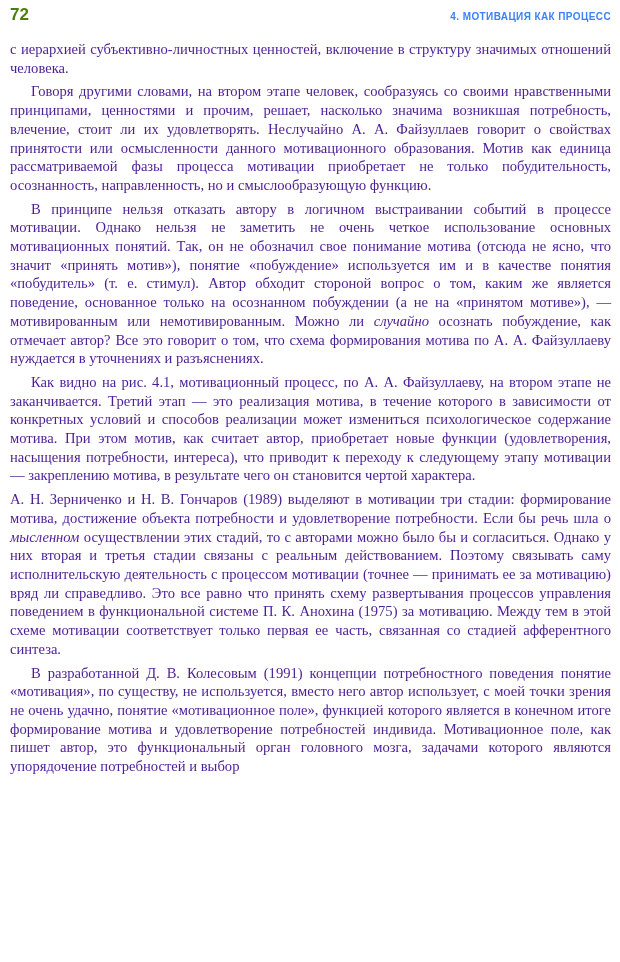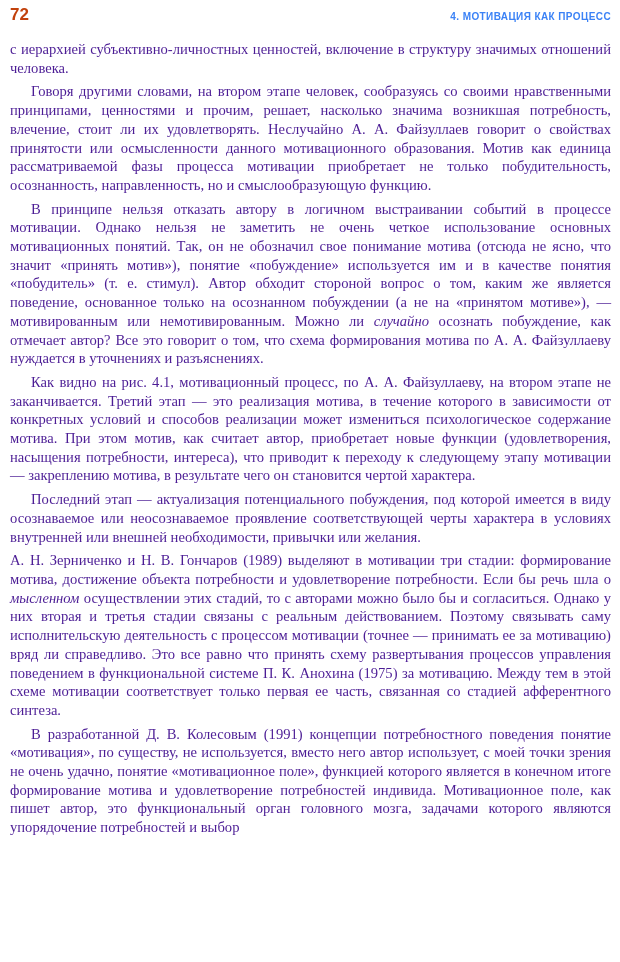--- a/index.html
+++ b/index.html
@@ -24,21 +24,21 @@
   .running-header {
     display: flex;
     justify-content: space-between;
     align-items: baseline;
     font-family: "Liberation Sans", sans-serif;
     font-weight: 700;
     margin-bottom: 15px;
   }
   .page-num {
     font-size: 17px;
-    color: #c2410c;
+    color: #4d7c0f;
   }
   .chapter-title {
     font-size: 10px;
     letter-spacing: 0.4px;
     color: #3b82f6;
   }
   .text-block {
     font-size: 14.6px;
     line-height: 18.7px;
     text-align: justify;
@@ -61,17 +61,16 @@
 <div class="page">
   <header class="running-header">
     <span class="page-num">72</span>
     <span class="chapter-title">4. МОТИВАЦИЯ КАК ПРОЦЕСС</span>
   </header>
   <main class="text-block">
       <p class="para"><span class="">с иерархией субъективно-личностных ценностей, включение в структуру значимых отношений человека.</span></p>
       <p class="para indent"><span class="">Говоря другими словами, на втором этапе человек, сообразуясь со своими нравственными принципами, ценностями и прочим, решает, насколько значима возникшая потребность, влечение, стоит ли их удовлетворять. Неслучайно А. А. Файзуллаев говорит о свойствах принятости или осмысленности данного мотивационного образования. Мотив как единица рассматриваемой фазы процесса мотивации приобретает не только побудительность, осознанность, направленность, но и смыслообразующую функцию.</span></p>
       <p class="para indent"><span class="">В принципе нельзя отказать автору в логичном выстраивании событий в процессе мотивации. Однако нельзя не заметить не очень четкое использование основных мотивационных понятий. Так, он не обозначил свое понимание мотива (отсюда не ясно, что значит «принять мотив»), понятие «побуждение» используется им и в качестве понятия «побудитель» (т. е. стимул). Автор обходит стороной вопрос о том, каким же является поведение, основанное только на осознанном побуждении (а не на «принятом мотиве»), — мотивированным или немотивированным. Можно ли </span><span class="em">случайно</span><span class=""> осознать побуждение, как отмечает автор? Все это говорит о том, что схема формирования мотива по А. А. Файзуллаеву нуждается в уточнениях и разъяснениях.</span></p>
       <p class="para indent"><span class="">Как видно на рис. 4.1, мотивационный процесс, по А. А. Файзуллаеву, на втором этапе не заканчивается. Третий этап — это реализация мотива, в течение которого в зависимости от конкретных условий и способов реализации может измениться психологическое содержание мотива. При этом мотив, как считает автор, приобретает новые функции (удовлетворения, насыщения потребности, интереса), что приводит к переходу к следующему этапу мотивации — закреплению мотива, в результате чего он становится чертой характера.</span></p>
-      <p class="para indent"><span class="">Последний этап — актуализация потенциального побуждения, под которой имеется в виду осознаваемое или неосознаваемое проявление соответствующей черты характера в условиях внутренней или внешней необходимости, привычки или желания.</span></p>
       <p class="para"><span class="">А. Н. Зерниченко и Н. В. Гончаров (1989) выделяют в мотивации три стадии: формирование мотива, достижение объекта потребности и удовлетворение потребности. Если бы речь шла о </span><span class="em">мысленном</span><span class=""> осуществлении этих стадий, то с авторами можно было бы и согласиться. Однако у них вторая и третья стадии связаны с реальным действованием. Поэтому связывать саму исполнительскую деятельность с процессом мотивации (точнее — принимать ее за мотивацию) вряд ли справедливо. Это все равно что принять схему развертывания процессов управления поведением в функциональной системе П. К. Анохина (1975) за мотивацию. Между тем в этой схеме мотивации соответствует только первая ее часть, связанная со стадией афферентного синтеза.</span></p>
       <p class="para indent"><span class="">В разработанной Д. В. Колесовым (1991) концепции потребностного поведения понятие «мотивация», по существу, не используется, вместо него автор использует, с моей точки зрения не очень удачно, понятие «мотивационное поле», функцией которого является в конечном итоге формирование мотива и удовлетворение потребностей индивида. Мотивационное поле, как пишет автор, это функциональный орган головного мозга, задачами которого являются упорядочение потребностей и выбор</span></p>
     </main>
 </div>
 
 </body></html>

